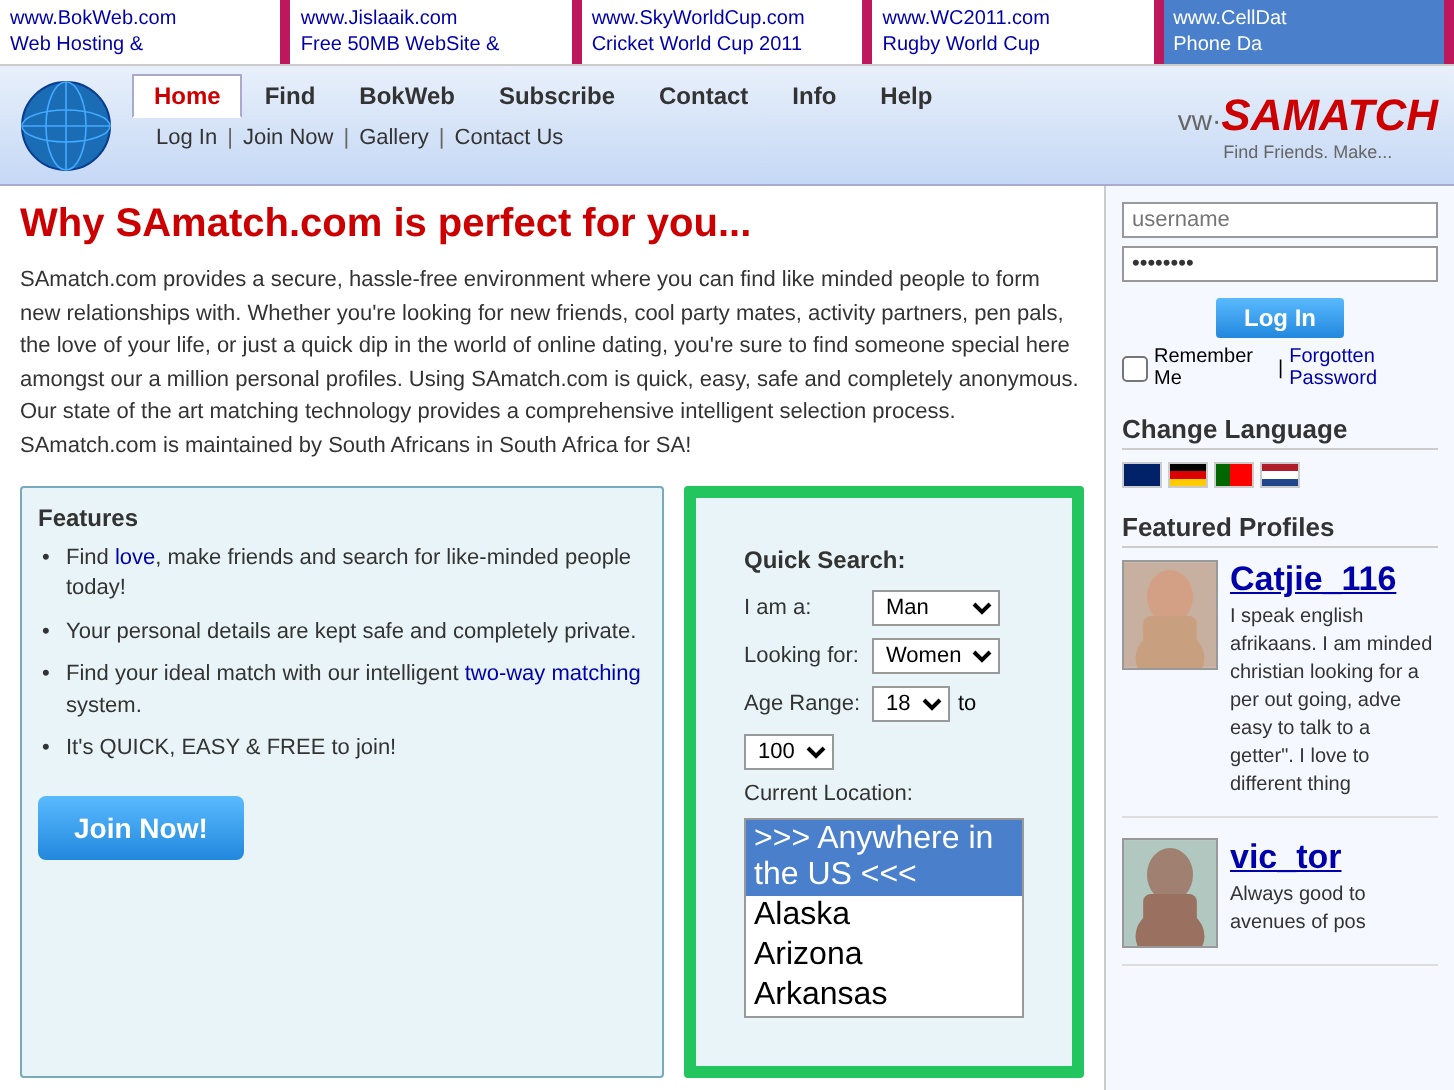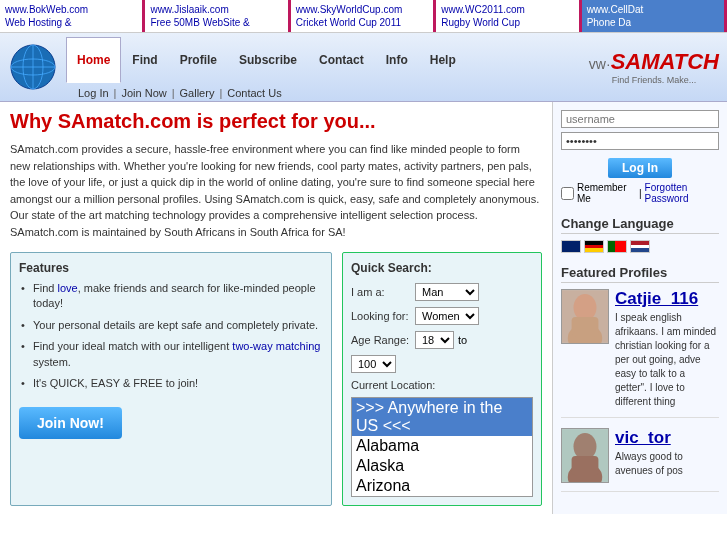--- a/index.html
+++ b/index.html
@@ -8,21 +8,21 @@
     
     .ad-bar {
       display: flex;
       border-bottom: 1px solid #ccc;
       background: #fff;
       font-size: 11px;
     }
     .ad-item {
       flex: 1;
       padding: 3px 5px;
-      border-right: 3px solid #be185d;
+      border-right: 5px solid #be185d;
       font-size: 10px;
       line-height: 1.3;
       color: #00a;
     }
     .ad-item.active {
       background: #4a7fcb;
       color: #fff;
     }
     .ad-item span { display: block; color: inherit; }
 
@@ -48,21 +48,21 @@
       display: flex;
       flex-direction: column;
     }
     .nav-bar {
       display: flex;
       align-items: center;
       padding: 4px 0 2px 0;
       gap: 0;
     }
     .nav-item {
-      padding: 15px 10px;
+      padding: 3px 10px;
       font-size: 12px;
       font-weight: bold;
       color: #333;
       cursor: pointer;
       border: 1px solid transparent;
       text-decoration: none;
     }
     .nav-item.active {
       background: #fff;
       border: 1px solid #aac;
@@ -179,24 +179,24 @@
       border-radius: 4px;
       border: none;
       cursor: pointer;
       margin-top: 10px;
       text-align: center;
     }
 
     
     .quick-search-box {
       width: 200px;
-      border: 1px solid #22c55e;
+      border: 6px solid #22c55e;
       background: #e8f4f8;
       border-radius: 2px;
-      padding: 8px;
+      padding: 24px;
     }
     .quick-search-title {
       font-weight: bold;
       font-size: 12px;
       margin-bottom: 8px;
       color: #333;
     }
     .qs-row {
       display: flex;
       align-items: center;
@@ -381,21 +381,21 @@
       <ellipse cx="25" cy="25" rx="10" ry="22" fill="none" stroke="#4af" stroke-width="0.8"></ellipse>
       <ellipse cx="25" cy="25" rx="22" ry="8" fill="none" stroke="#4af" stroke-width="0.8"></ellipse>
       <line x1="3" y1="25" x2="47" y2="25" stroke="#4af" stroke-width="0.8"></line>
       <line x1="25" y1="3" x2="25" y2="47" stroke="#4af" stroke-width="0.8"></line>
     </svg>
   </div>
   <div class="header-center">
     <div class="nav-bar">
       <a class="nav-item active">Home</a>
       <a class="nav-item">Find</a>
-      <a class="nav-item">Profile</a>
+      <a class="nav-item">BokWeb</a>
       <a class="nav-item">Subscribe</a>
       <a class="nav-item">Contact</a>
       <a class="nav-item">Info</a>
       <a class="nav-item">Help</a>
     </div>
     <div class="sub-nav">
       <a>Log In</a>
       <span class="sub-nav-sep">|</span>
       <a>Join Now</a>
       <span class="sub-nav-sep">|</span>
@@ -479,21 +479,20 @@
             <option>70</option>
           </select>
         </div>
 
         <div class="qs-row">
           <span class="qs-label">Current Location:</span>
         </div>
         <div class="location-wrapper">
           <div class="location-list">
             <div class="selected">&gt;&gt;&gt; Anywhere in the US &lt;&lt;&lt;</div>
-            <div>Alabama</div>
             <div>Alaska</div>
             <div>Arizona</div>
             <div>Arkansas</div>
             <div>Colorado</div>
             <div>California</div>
             <div>Connecticut</div>
           </div>
         </div>
       </div>
 

